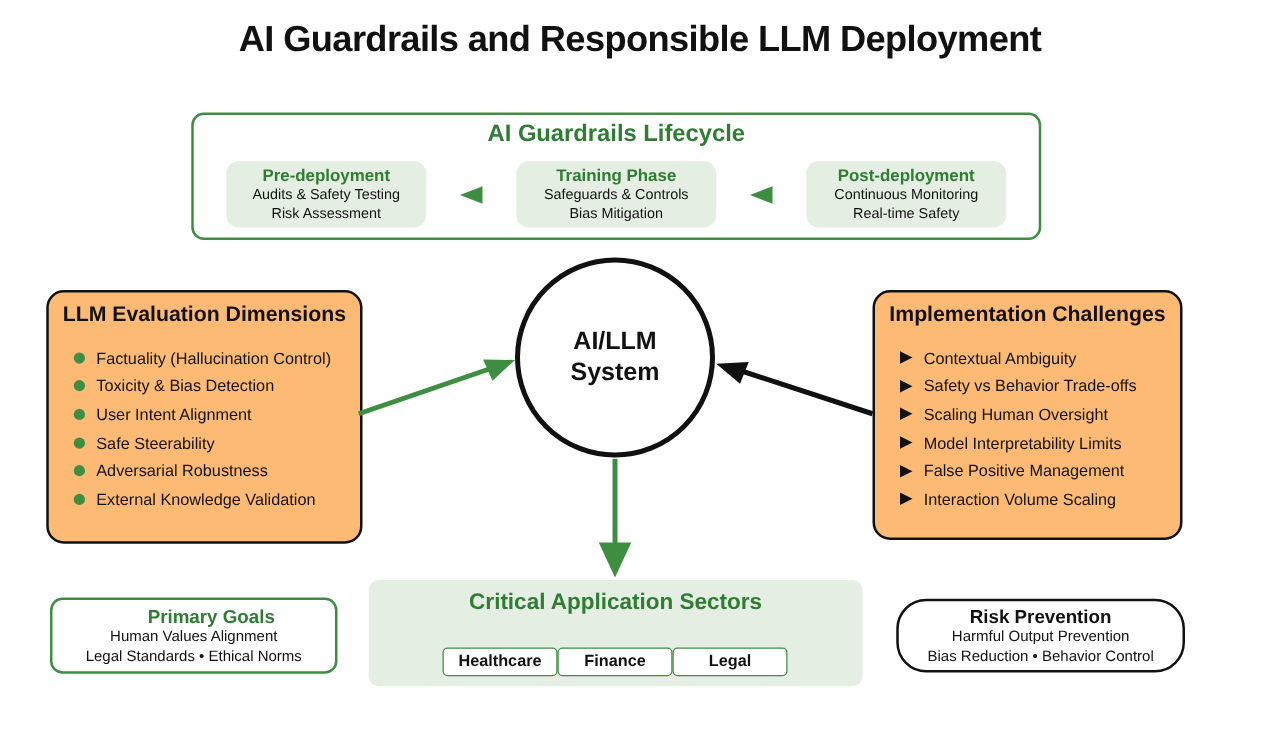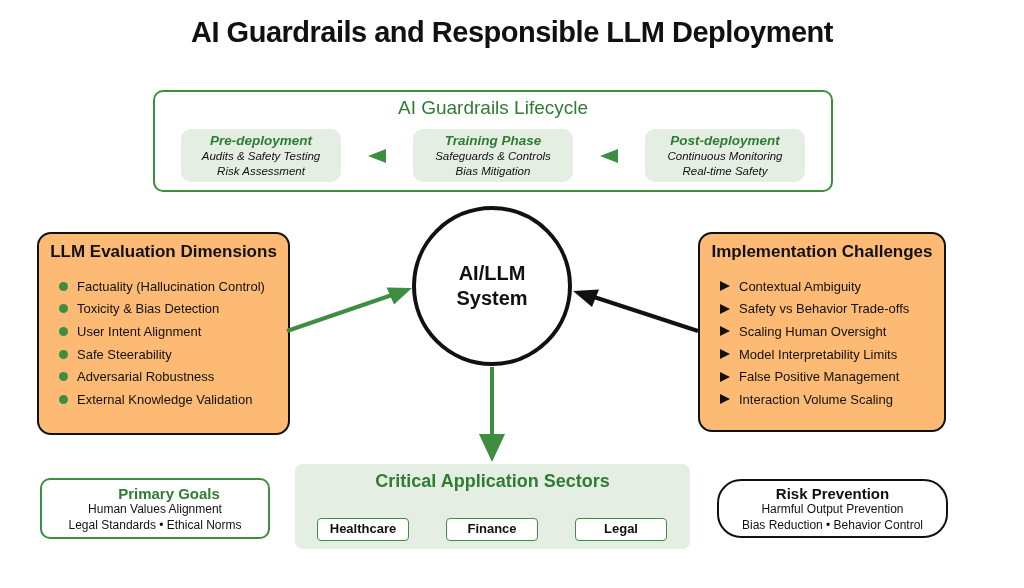--- a/index.html
+++ b/index.html
@@ -14,29 +14,29 @@
     top:16px;left:0;right:0;text-align:center;
     font-size:29px;font-weight:bold;color:#111;letter-spacing:-0.5px;
   }
 
   
   .lifecycle{
     left:153px;top:90px;width:676px;height:98px;
     border:2px solid #3e8e41;border-radius:10px;background:#fff;
   }
   .lifecycle-title{
-    margin-top:5px;text-align:center;font-size:19px;font-weight:normal;color:#2e7d32;
+    margin-top:5px;text-align:center;font-size:19px;font-weight:bold;color:#2e7d32;
   }
   .phases{
     position:absolute;left:26px;right:26px;top:37px;
     display:flex;align-items:center;justify-content:space-between;
   }
   .phase{
     width:160px;height:53px;background:#e4eee2;border-radius:10px;
-    display:flex;flex-direction:column;justify-content:center;text-align:center;font-style:italic;
+    display:flex;flex-direction:column;justify-content:center;text-align:center;
   }
   .phase-title{font-size:13.5px;font-weight:bold;color:#2e7d32;line-height:1.3;}
   .phase-line{font-size:11.5px;color:#111;line-height:1.3;}
   .tri-left{
     width:0;height:0;border-top:7px solid transparent;border-bottom:7px solid transparent;
     border-right:18px solid #3e8e41;
   }
 
   
   .panel{border:2.5px solid #111;border-radius:14px;background:#fdba74;}
@@ -72,21 +72,21 @@
   .goals-title{margin-top:5px;font-size:15px;font-weight:bold;color:#2e7d32;padding-left:28px;}
   .small-line{font-size:12px;color:#111;line-height:1.3;}
 
   .sectors{
     left:295px;top:464px;width:395px;height:85px;
     background:#e4eee2;border-radius:8px;text-align:center;
   }
   .sectors-title{margin-top:7px;font-size:18px;font-weight:bold;color:#2e7d32;}
   .sector-buttons{
     position:absolute;left:22px;right:23px;bottom:8px;
-    display:flex;justify-content:space-between;
+    display:flex;justify-content:center;
   }
   .sector-btn{
     width:90px;height:21px;background:#fff;border:1.5px solid #3e8e41;border-radius:4px;
     font-size:13px;font-weight:bold;color:#111;line-height:19px;text-align:center;cursor:pointer;
   }
 
   .risk{
     left:717px;top:479px;width:227px;height:55px;
     border:2.5px solid #111;border-radius:24px;background:#fff;text-align:center;
   }

